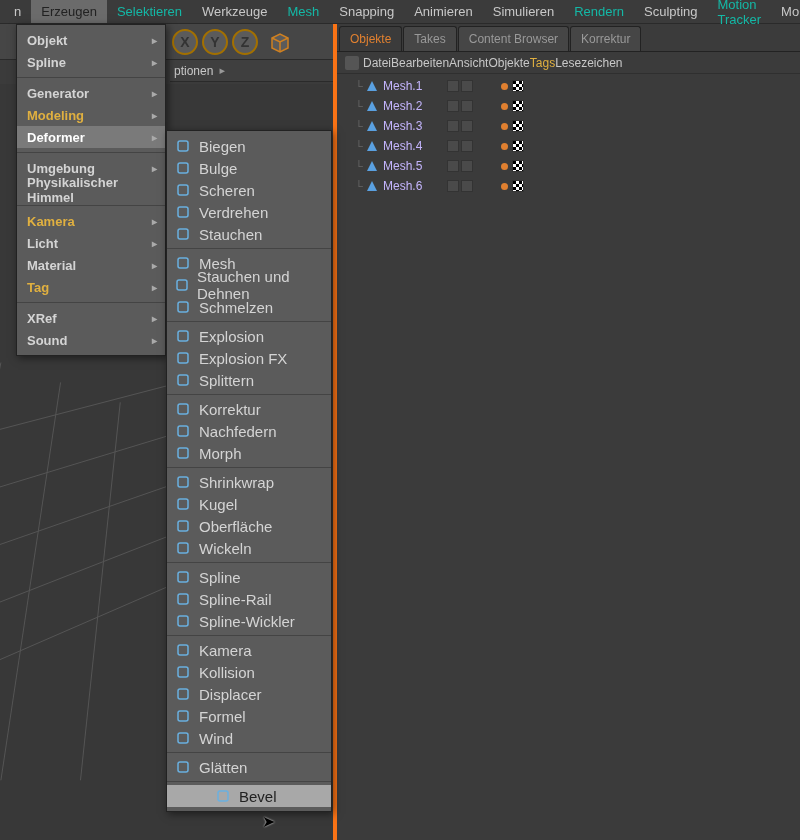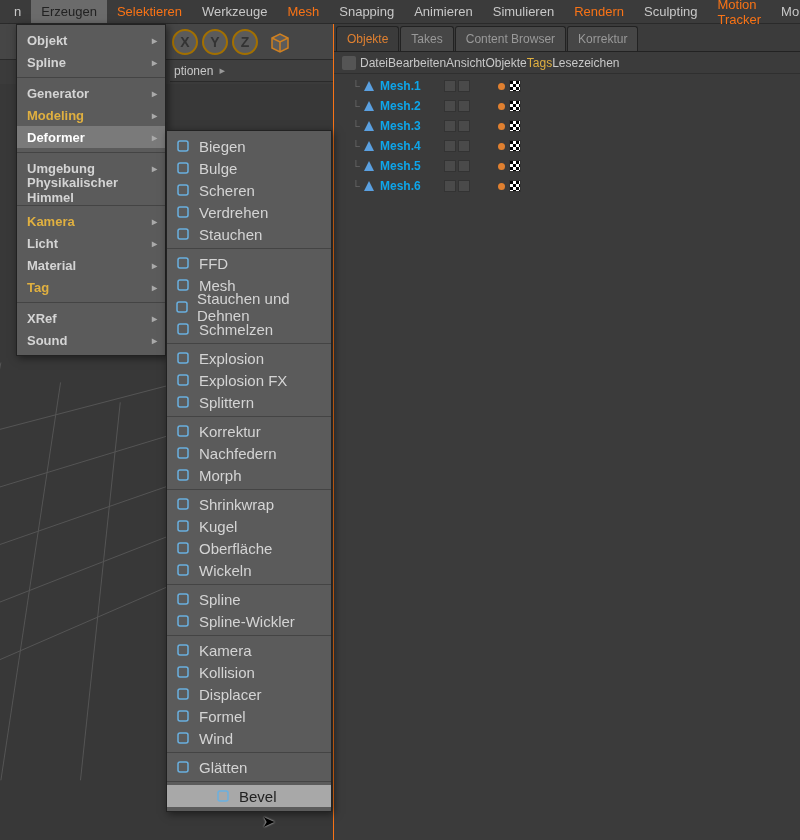--- a/index.html
+++ b/index.html
@@ -2,21 +2,21 @@
 <html><head>
 <meta charset="utf-8">
 <style>
 * { margin: 0; padding: 0; box-sizing: border-box; font-family: -apple-system, Helvetica, Arial, sans-serif; }
 body { width: 800px; height: 840px; background: #3b3b3b; color: #c8c8c8; font-size: 13px; overflow: hidden; position: relative; }
 
 
 .menubar { height: 24px; background: #3b3b3b; display: flex; align-items: center; padding-left: 4px; border-bottom: 1px solid #2a2a2a; }
 .menubar-item { padding: 4px 10px; cursor: default; }
 .menubar-item.sel { background: #6b6b6b; color: #222; }
-.menubar-item.yellow { color: #f97316; }
+.menubar-item.yellow { color: #14b8a6; }
 
 
 .toolbar-row { position: absolute; top: 24px; left: 0; right: 0; height: 36px; background: #464646; display: flex; align-items: center; padding-left: 170px; border-bottom: 1px solid #2a2a2a; }
 .axis-btn { width: 26px; height: 26px; border: 2px solid #a37000; border-radius: 50%; margin: 0 2px; display: flex; align-items: center; justify-content: center; font-weight: bold; color: #333; background: #5b5b5b; font-size: 14px;}
 .cube-ico { width: 28px; height: 28px; margin-left: 6px; display:flex; align-items:center; justify-content:center; }
 
 
 .opt-bar { position:absolute; top:60px; left:170px; right:0; height:22px; background:#3f3f3f; display:flex; align-items:center; font-size:12px; padding:0 4px; border-bottom:1px solid #2a2a2a;}
 .opt-bar .arrow { margin: 0 6px; font-size:11px; color:#999;}
 
@@ -33,32 +33,32 @@
 .menu1 .sep { height: 1px; background: #444; margin: 4px 0; }
 
 
 .menu2 { position: absolute; top: 130px; left: 166px; width: 166px; background: #5b5b5b; border: 1px solid #222; box-shadow: 2px 2px 8px rgba(0,0,0,.5); padding: 4px 0; }
 .menu2 .mi { height: 22px; display: flex; align-items: center; padding: 0 8px; font-size: 15px; color: #d4d4d4; }
 .menu2 .mi.hl { background: #a8a8a8; color: #222; padding-left: 48px; }
 .menu2 .mi .ico { width: 16px; height: 16px; margin-right: 8px; display:flex; align-items:center; justify-content:center; font-size:12px; color:#5aa0d0;}
 .menu2 .sep { height: 1px; background: #444; margin: 3px 0; }
 
 
-.rpanel { position: absolute; top: 24px; right: 0; width: 467px; bottom: 0; background: #3b3b3b; border-left: 1px solid #f97316; }
+.rpanel { position: absolute; top: 24px; right: 0; width: 467px; bottom: 0; background: #3b3b3b; border-left: 4px solid #f97316; }
 .rtabs { height: 28px; background: #3b3b3b; display: flex; align-items: flex-end; padding-left: 2px; border-bottom:1px solid #222;}
 .rtab { padding: 5px 10px; font-size: 12px; color: #999; background:#464646; margin-right:1px; border:1px solid #222; border-bottom:none; border-radius:3px 3px 0 0;}
 .rtab.active { color: #e08030; background:#3b3b3b; }
 .rmenu { height: 22px; display: flex; align-items: center; padding-left: 8px; font-size: 12px; background:#3b3b3b; border-bottom:1px solid #2f2f2f;}
 .rmenu span.yellow { color: #e0b040; }
 .rmenu .tiny-ico { width:14px; height:14px; background:#555; border-radius:2px; margin-right:4px;}
 .objtree { padding: 2px 0; }
 .objrow { height: 20px; display: flex; align-items: center; padding-left: 6px; font-size: 12px; }
 .objrow .twig { color:#666; font-size:11px; width:20px; text-align:right; margin-right:2px;}
 .objrow .oico { width:14px; height:14px; margin-right:4px; display:flex; align-items:center; justify-content:center;}
-.objrow .oname { color: #0ea5e9; width: 60px; font-weight: bold; }
+.objrow .oname { color: #c4b5fd; width: 60px; }
 .objrow .toggles { display:flex; gap:2px; margin-left:4px;}
 .objrow .tog { width:12px; height:12px; background:#4a4a4a; border:1px solid #333;}
 .objrow .tagcol { display:flex; gap:4px; margin-left:28px; align-items:center;}
 .objrow .tc { width:7px; height:7px; border-radius:50%; background:#e08030;}
 .objrow .chk { width:12px; height:12px; background: repeating-conic-gradient(#fff 0 25%, #000 0 50%) 0 0/6px 6px; border:1px solid #333;}
 
 
 .cursor { position:absolute; top:812px; left:262px; font-size:16px; color:#000; text-shadow:0 0 2px #fff; pointer-events:none; z-index:100;}
 </style>
 </head>
@@ -298,28 +298,20 @@
       </span>
       <span>Stauchen</span>
     </div>
     <div class="sep"></div>
     <div class="mi">
       <span class="ico">
         <svg width="14" height="14" viewBox="0 0 14 14">
           <rect x="2" y="2" width="10" height="10" fill="none" stroke="#6ab0e0" stroke-width="1.5" rx="2"></rect>
         </svg>
       </span>
-      <span>FFD</span>
-    </div>
-    <div class="mi">
-      <span class="ico">
-        <svg width="14" height="14" viewBox="0 0 14 14">
-          <rect x="2" y="2" width="10" height="10" fill="none" stroke="#6ab0e0" stroke-width="1.5" rx="2"></rect>
-        </svg>
-      </span>
       <span>Mesh</span>
     </div>
     <div class="mi">
       <span class="ico">
         <svg width="14" height="14" viewBox="0 0 14 14">
           <rect x="2" y="2" width="10" height="10" fill="none" stroke="#6ab0e0" stroke-width="1.5" rx="2"></rect>
         </svg>
       </span>
       <span>Stauchen und Dehnen</span>
     </div>
@@ -422,20 +414,28 @@
         </svg>
       </span>
       <span>Spline</span>
     </div>
     <div class="mi">
       <span class="ico">
         <svg width="14" height="14" viewBox="0 0 14 14">
           <rect x="2" y="2" width="10" height="10" fill="none" stroke="#6ab0e0" stroke-width="1.5" rx="2"></rect>
         </svg>
       </span>
+      <span>Spline-Rail</span>
+    </div>
+    <div class="mi">
+      <span class="ico">
+        <svg width="14" height="14" viewBox="0 0 14 14">
+          <rect x="2" y="2" width="10" height="10" fill="none" stroke="#6ab0e0" stroke-width="1.5" rx="2"></rect>
+        </svg>
+      </span>
       <span>Spline-Wickler</span>
     </div>
     <div class="sep"></div>
     <div class="mi">
       <span class="ico">
         <svg width="14" height="14" viewBox="0 0 14 14">
           <rect x="2" y="2" width="10" height="10" fill="none" stroke="#6ab0e0" stroke-width="1.5" rx="2"></rect>
         </svg>
       </span>
       <span>Kamera</span>

